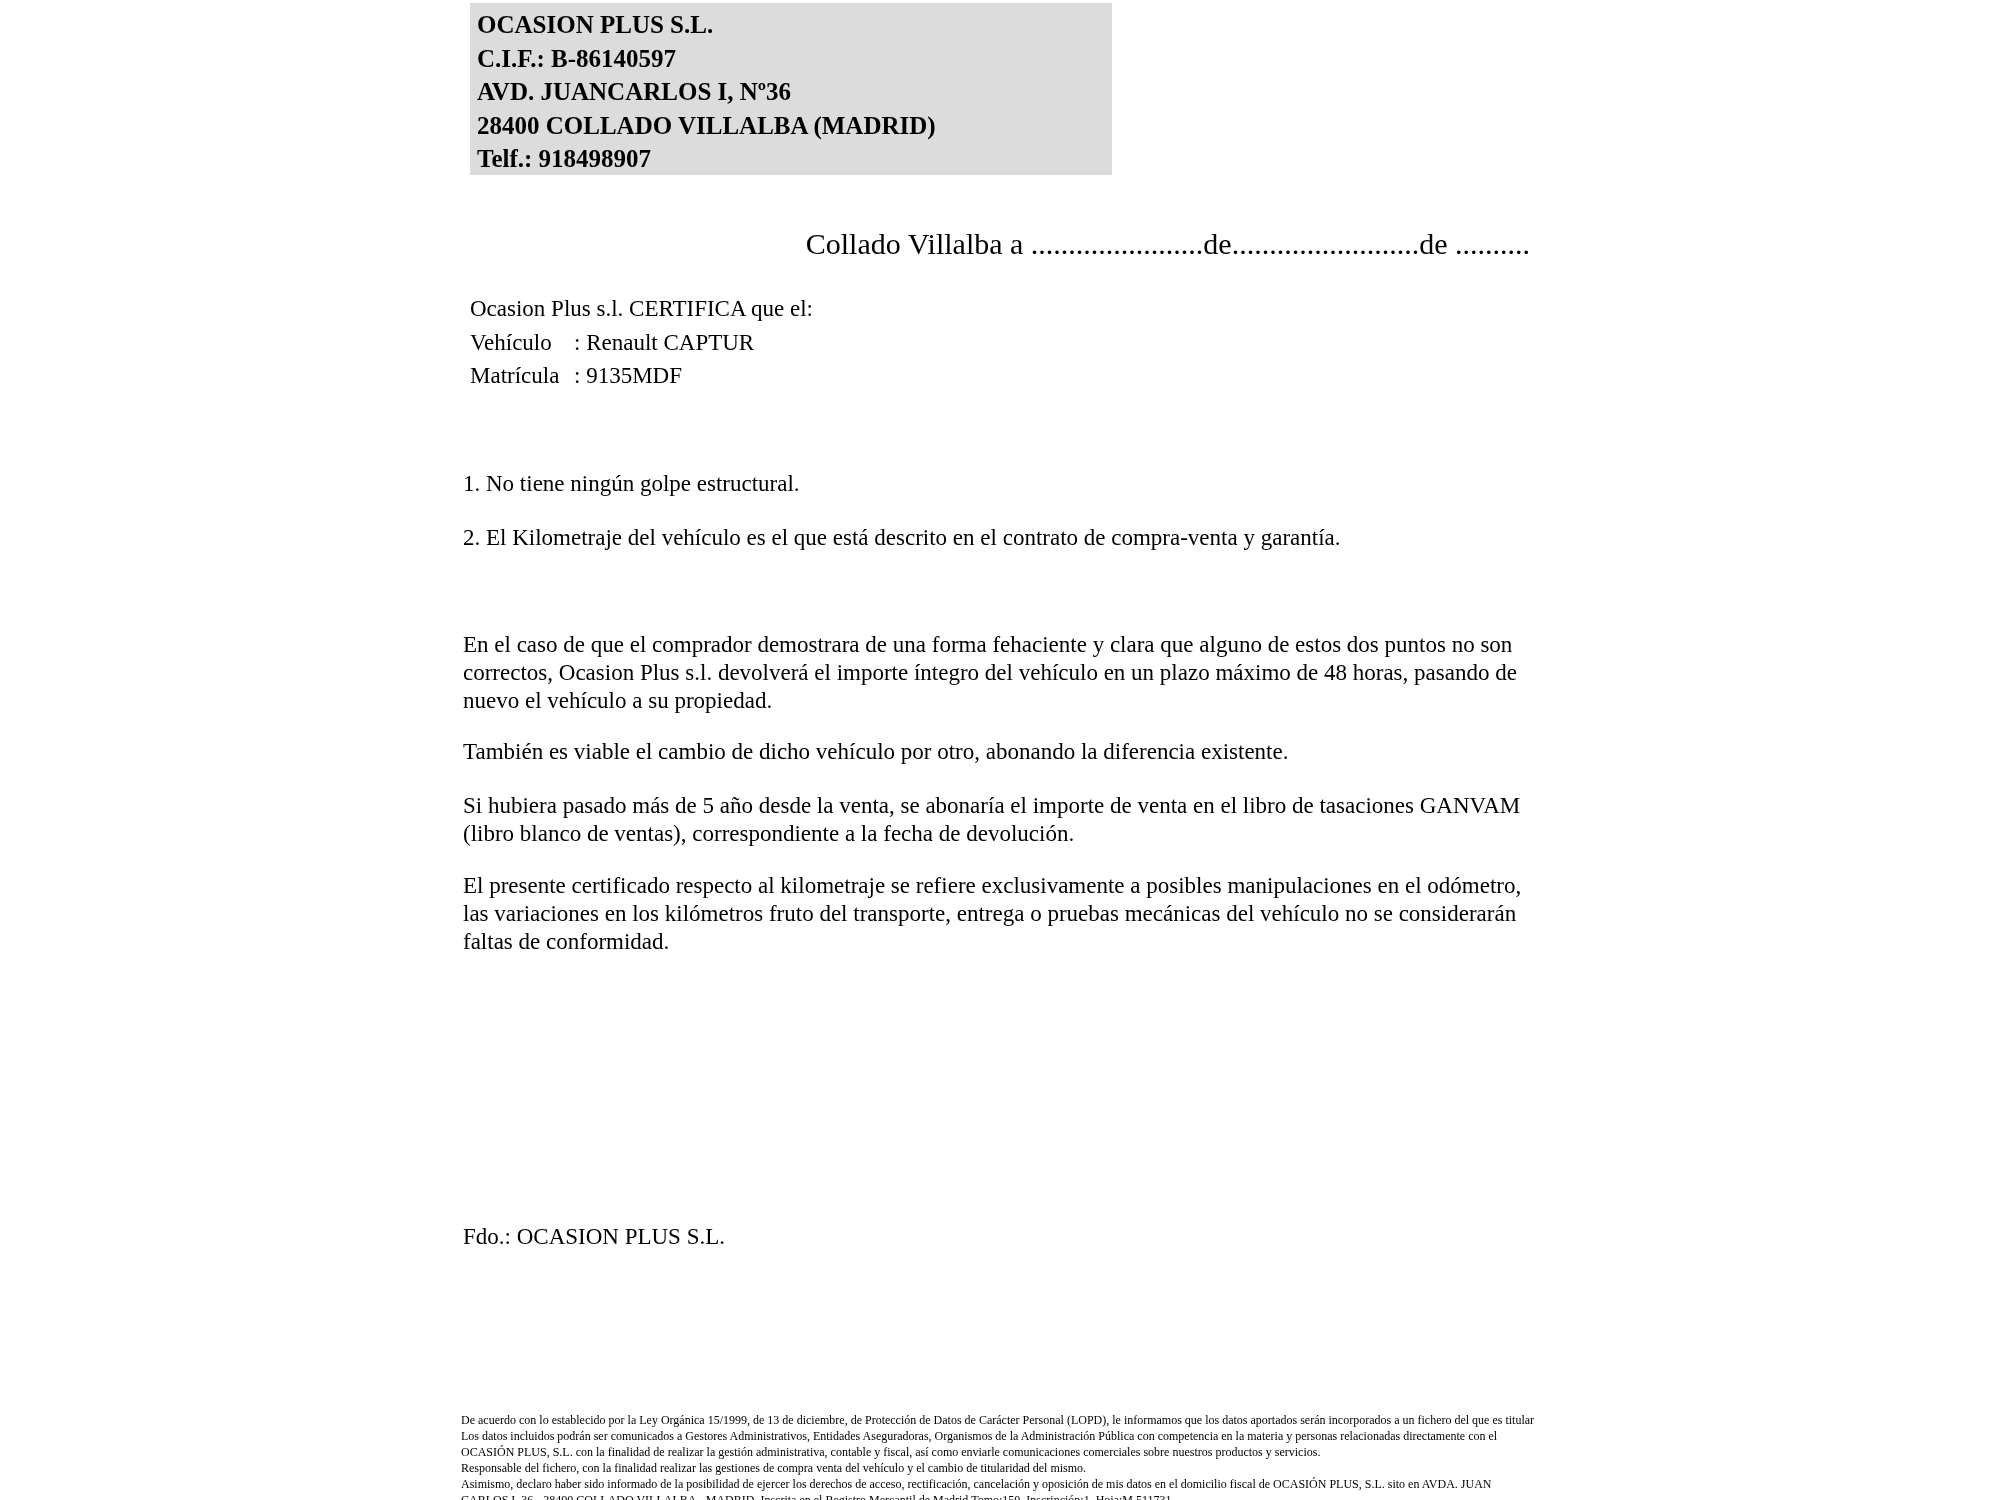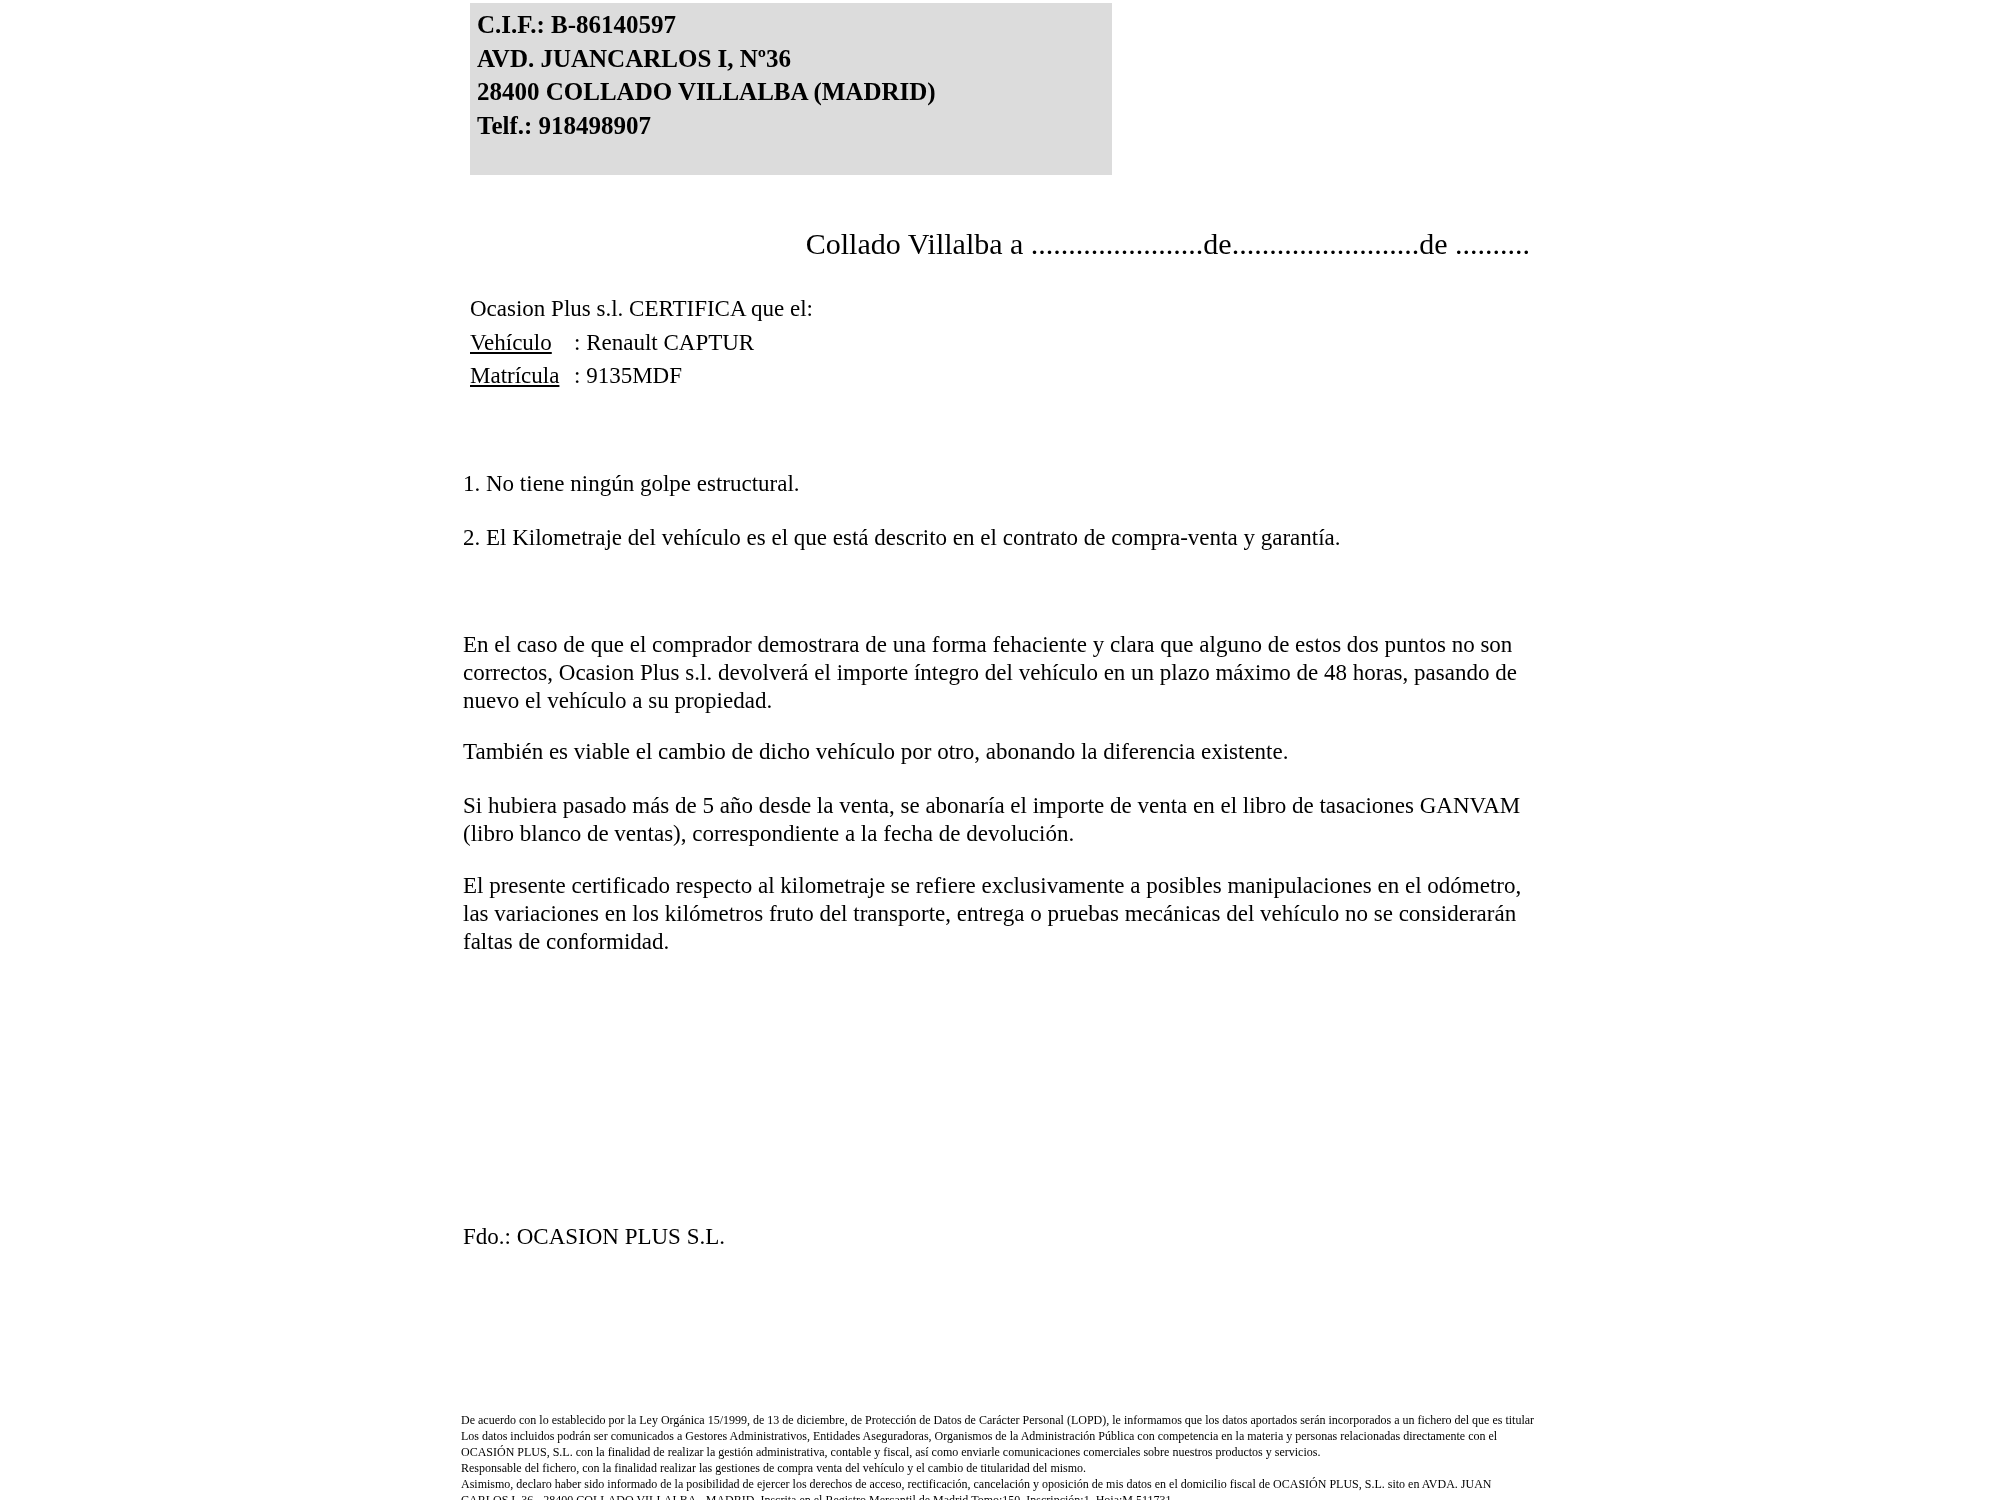--- a/index.html
+++ b/index.html
@@ -49,21 +49,21 @@
     left: 470px;
     top: 292px;
     font-size: 23px;
     line-height: 33.5px;
   }
   .cert-row { white-space: nowrap; }
   .cert-label {
     display: inline-block;
     width: 104px;
   }
-  .cert-label span { text-decoration: underline; }
+  .cert-label span { }
   .body-text {
     position: absolute;
     left: 463px;
     width: 1078px;
     font-size: 23px;
     line-height: 28px;
     margin-top: 25px;
   }
   .point-1 { top: 445px; }
   .point-2 { top: 499px; }
@@ -81,20 +81,21 @@
     line-height: 16px;
   }
   .legal-footer .fline { white-space: nowrap; }
 </style>
 </head>
 <body>
 
 <div class="page">
 
   <div class="header-box">
+    <div class="hline">OCASION PLUS S.L.</div>
     <div class="hline">C.I.F.: B-86140597</div>
     <div class="hline">AVD. JUANCARLOS I, Nº36</div>
     <div class="hline">28400 COLLADO VILLALBA (MADRID)</div>
     <div class="hline">Telf.: 918498907</div>
   </div>
 
   <div class="date-line">Collado Villalba a .......................de.........................de ..........</div>
 
   <div class="certifica">
     <div class="cert-row">Ocasion Plus s.l. CERTIFICA que el:</div>

